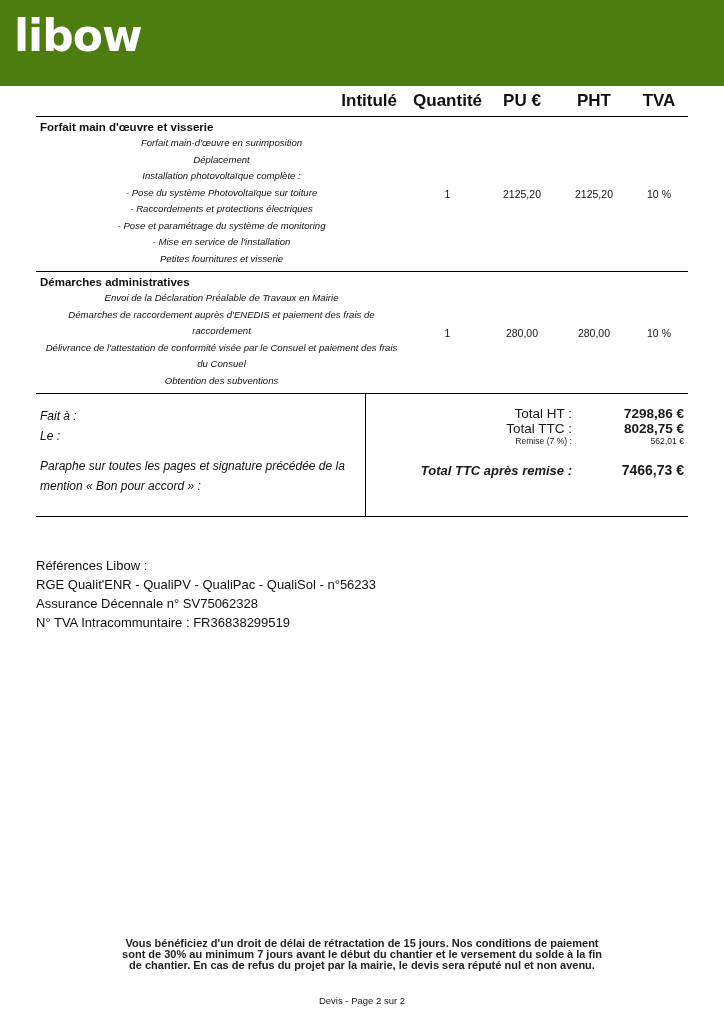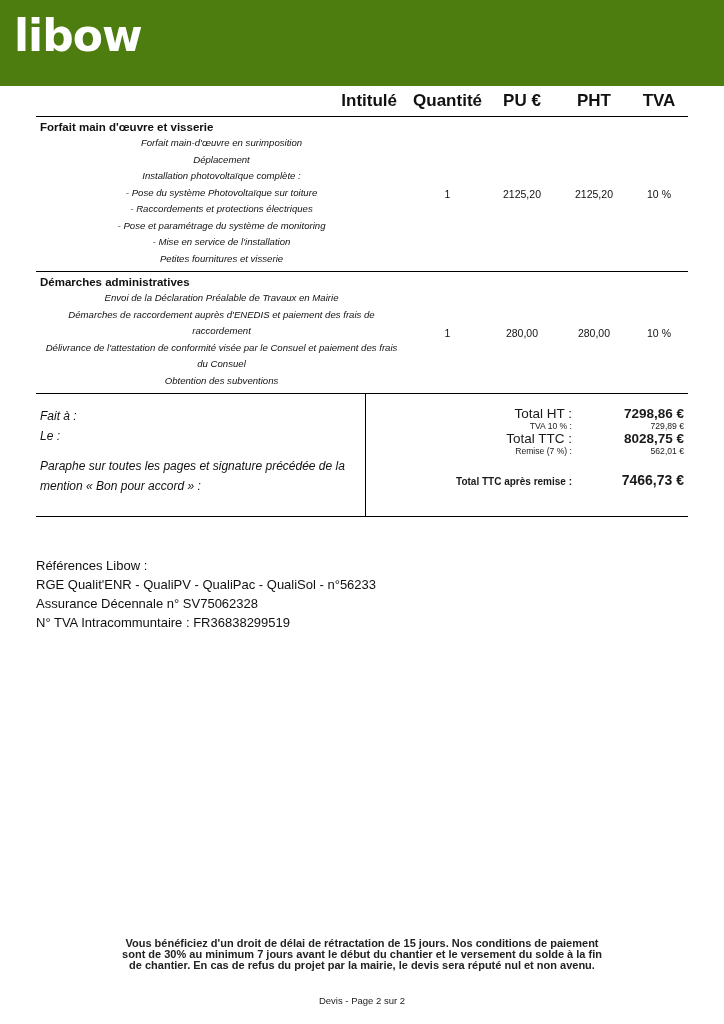--- a/index.html
+++ b/index.html
@@ -127,21 +127,21 @@
   }
   .total-row .val {
     width: 96px;
     text-align: right;
   }
   .t-big .lbl { font-size: 13.5px; }
   .t-big .val { font-size: 13.5px; font-weight: 700; }
   .t-small .lbl { font-size: 8.6px; }
   .t-small .val { font-size: 8.6px; }
   .t-final { margin-top: 16px; }
-  .t-final .lbl { font-size: 10px; font-weight: 700; }
+  .t-final .lbl { font-size: 13px; font-weight: 700; font-style: italic; }
   .t-final .val { font-size: 14px; font-weight: 700; }
 
   
   .refs {
     position: absolute;
     left: 36px;
     top: 556px;
     font-size: 13px;
     line-height: 19px;
     color: #111;
@@ -228,24 +228,20 @@
       <div class="sign-line">Fait à :</div>
       <div class="sign-line">Le :</div>
       <div class="sign-gap"></div>
       <div class="sign-line">Paraphe sur toutes les pages et signature précédée de la mention « Bon pour accord » :</div>
     </div>
     <div class="totals-box">
       <div class="total-row t-big">
         <span class="lbl">Total HT :</span>
         <span class="val">7298,86 €</span>
       </div>
-      <div class="total-row t-small">
-        <span class="lbl">TVA 10 % :</span>
-        <span class="val">729,89 €</span>
-      </div>
       <div class="total-row t-big">
         <span class="lbl">Total TTC :</span>
         <span class="val">8028,75 €</span>
       </div>
       <div class="total-row t-small">
         <span class="lbl">Remise (7 %) :</span>
         <span class="val">562,01 €</span>
       </div>
       <div class="total-row t-final">
         <span class="lbl">Total TTC après remise :</span>

